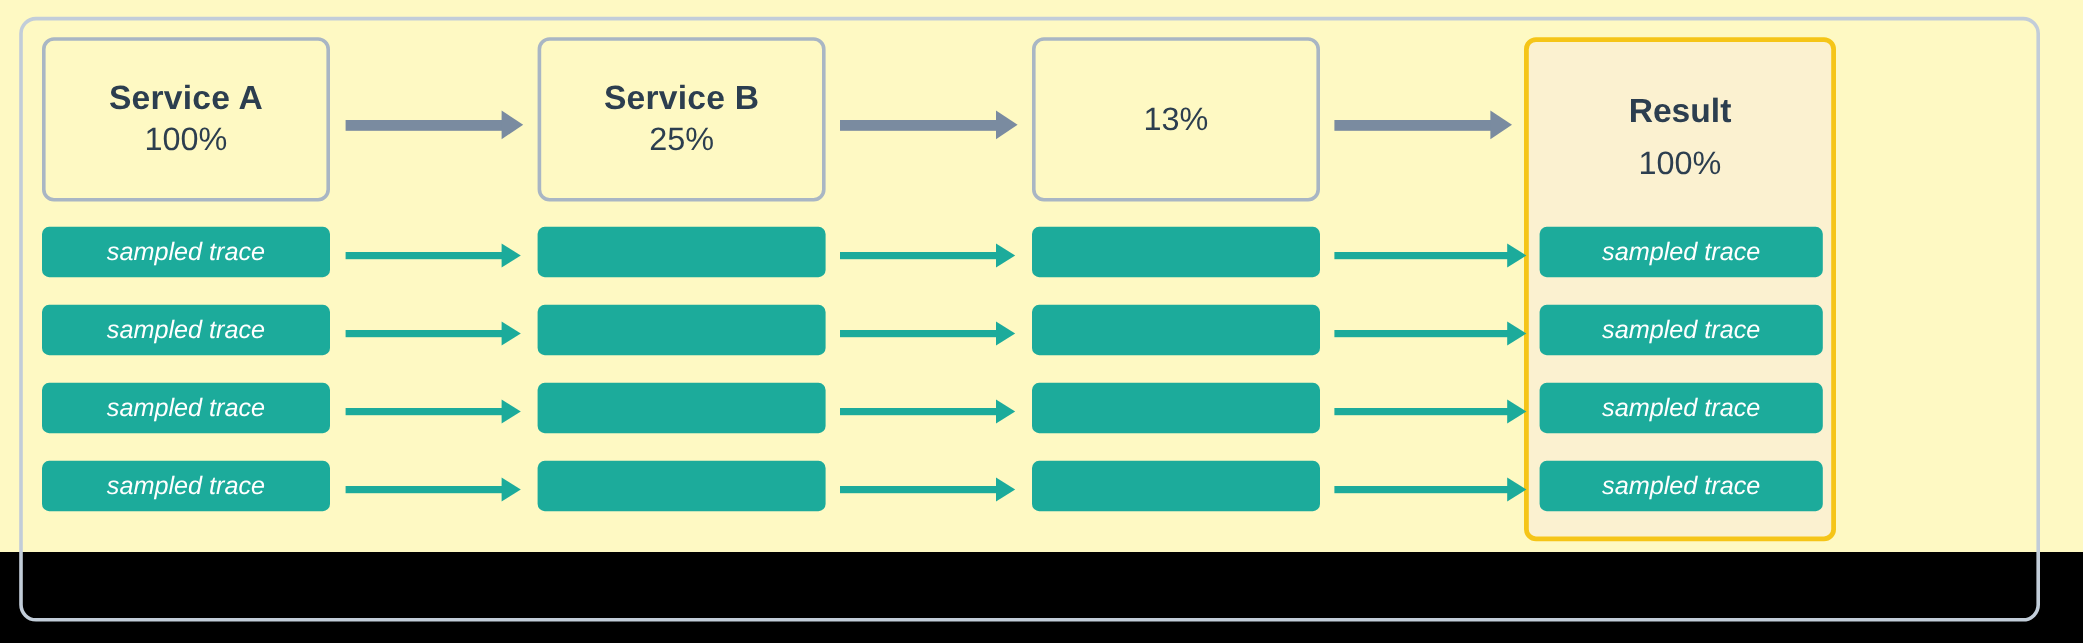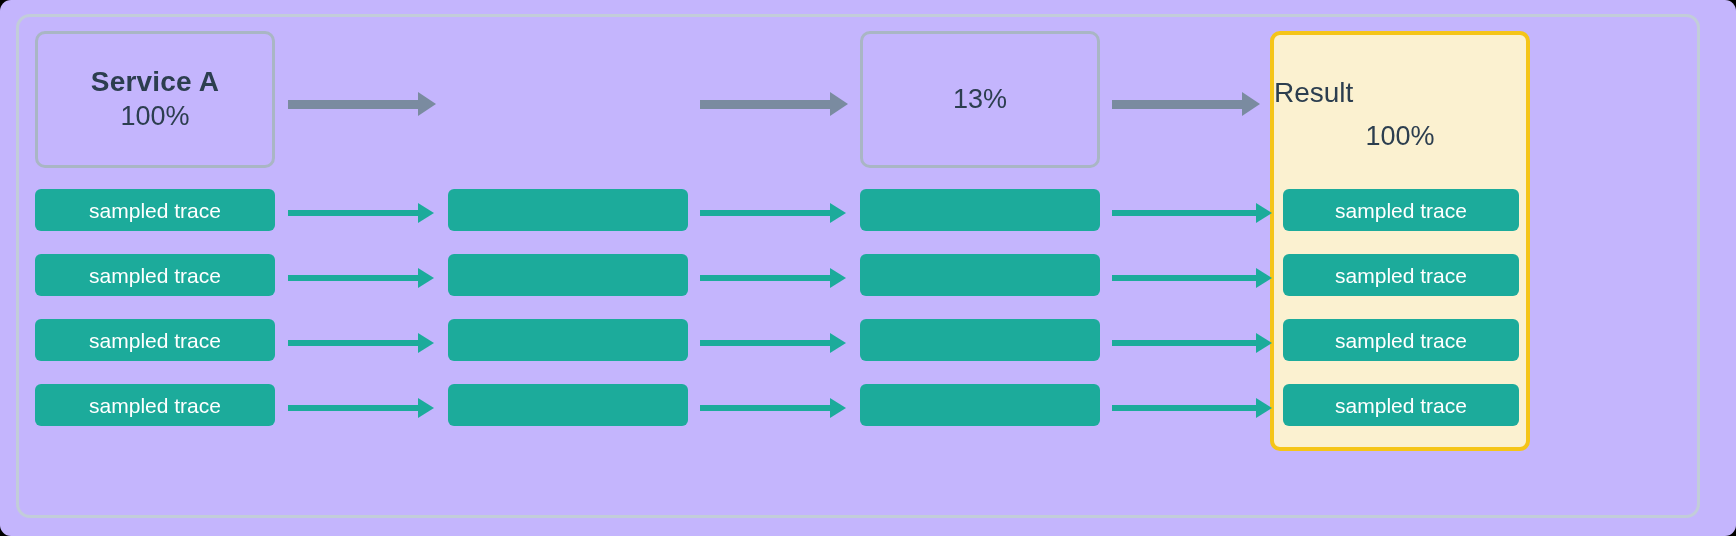--- a/index.html
+++ b/index.html
@@ -11,23 +11,22 @@
     width: 1736px;
     height: 536px;
     font-family: "Liberation Sans", sans-serif;
     overflow: hidden;
   }
 
   
   #stage {
     position: relative;
     width: 1736px;
-    height: 536px;
-    background: #c4b5fd;
-    border-radius: 11px;
+    height: 460px;
+    background: #fef9c3;
   }
 
   
   .outer-frame {
     position: absolute;
     left: 16px;
     top: 14px;
     width: 1684px;
     height: 504px;
     box-sizing: border-box;
@@ -68,22 +67,23 @@
     position: absolute;
     box-sizing: border-box;
     border: 4px solid #f5c518;
     border-radius: 10px;
     background: #fbf1d0;
   }
   .result-box .res-title {
     position: absolute;
     left: 0; right: 0;
     top: 42px;
+    text-align: center;
     font-size: 28px;
-    font-weight: normal;
+    font-weight: bold;
     color: #2c3e4f;
   }
   .result-box .res-rate {
     position: absolute;
     left: 0; right: 0;
     top: 86px;
     text-align: center;
     font-size: 27px;
     color: #2c3e4f;
   }
@@ -93,20 +93,21 @@
     position: absolute;
     box-sizing: border-box;
     background: #1cab9b;
     border-radius: 6px;
     display: flex;
     align-items: center;
     justify-content: center;
     color: #ffffff;
     font-size: 21px;
     line-height: 1;
+    font-style: italic;
   }
   .trace-bar.blank { color: transparent; }
 
   
   .arrow {
     position: absolute;
     height: 0;
   }
   .arrow .shaft {
     position: absolute;
@@ -130,20 +131,24 @@
 
 <div id="stage">
 
   <div class="outer-frame"></div>
 
   <div class="service-box" style="left:35px; top:31px; width:240px; height:137px;">
     <span class="svc-title">Service A</span>
     <span class="svc-rate">100%</span>
   </div>
 
+  <div class="service-box" style="left:448px; top:31px; width:240px; height:137px;">
+    <span class="svc-title">Service B</span>
+    <span class="svc-rate">25%</span>
+  </div>
 
   <div class="service-box" style="left:860px; top:31px; width:240px; height:137px;">
     <span class="svc-rate">13%</span>
   </div>
 
   <div class="result-box" style="left:1270px; top:31px; width:260px; height:420px;">
     <span class="res-title">Result</span>
     <span class="res-rate">100%</span>
   </div>
 

